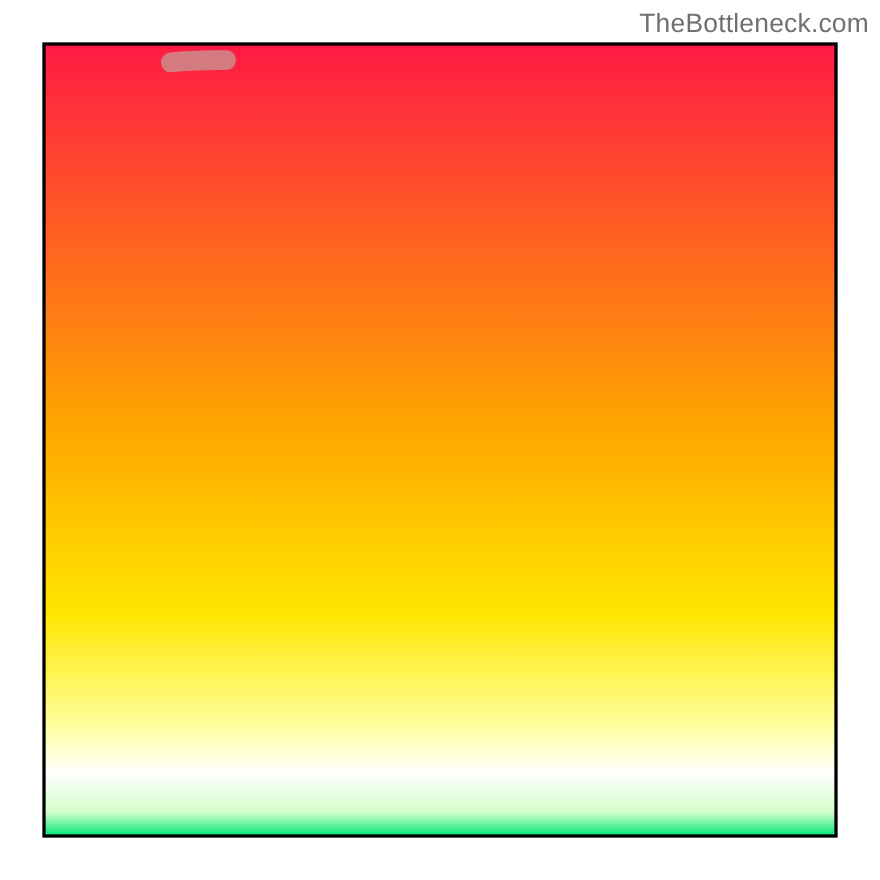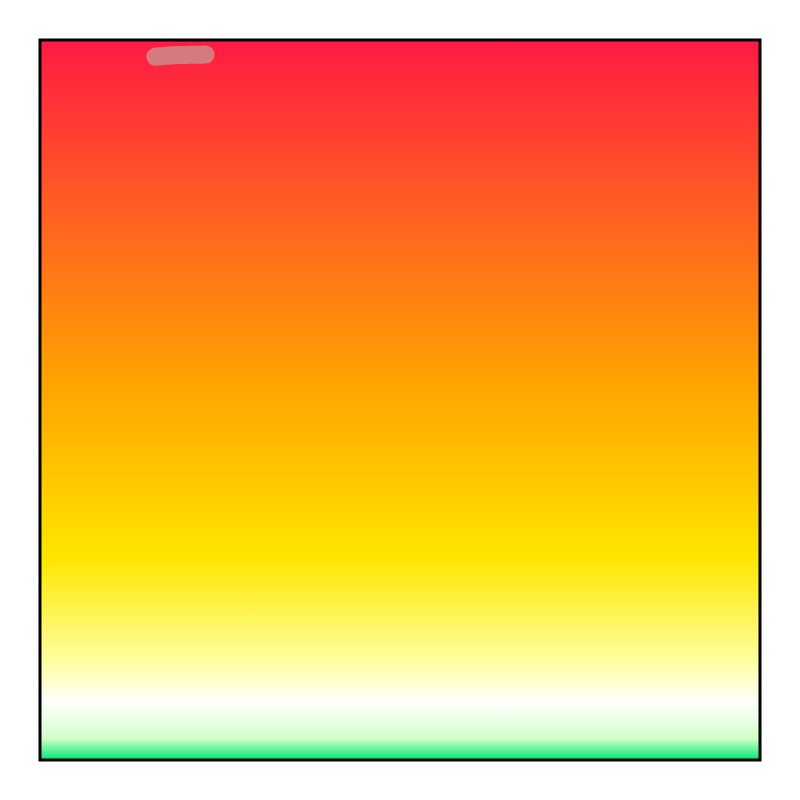--- a/index.html
+++ b/index.html
@@ -28,20 +28,21 @@
   svg.chart {
     position: absolute;
     top: 0;
     left: 0;
   }
 </style>
 </head>
 <body>
 
 <div class="stage">
+  <div class="watermark">TheBottleneck.com</div>
 
   <svg class="chart" width="800" height="800" viewBox="0 0 800 800">
     <defs>
       <linearGradient id="bg-grad" x1="0" y1="0" x2="0" y2="1">
           <stop offset="0%" stop-color="#ff1a44"></stop>
           <stop offset="48%" stop-color="#ffa500"></stop>
           <stop offset="72%" stop-color="#ffe600"></stop>
           <stop offset="86%" stop-color="#ffff9c"></stop>
           <stop offset="92%" stop-color="#ffffff"></stop>
           <stop offset="97%" stop-color="#d2ffc8"></stop>

